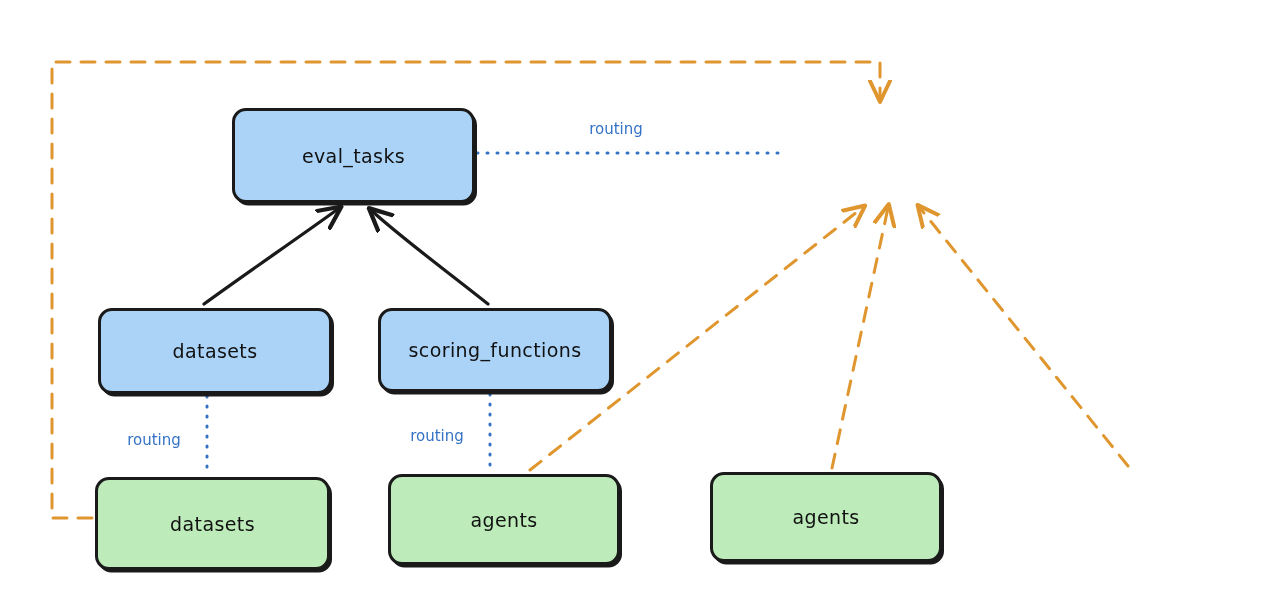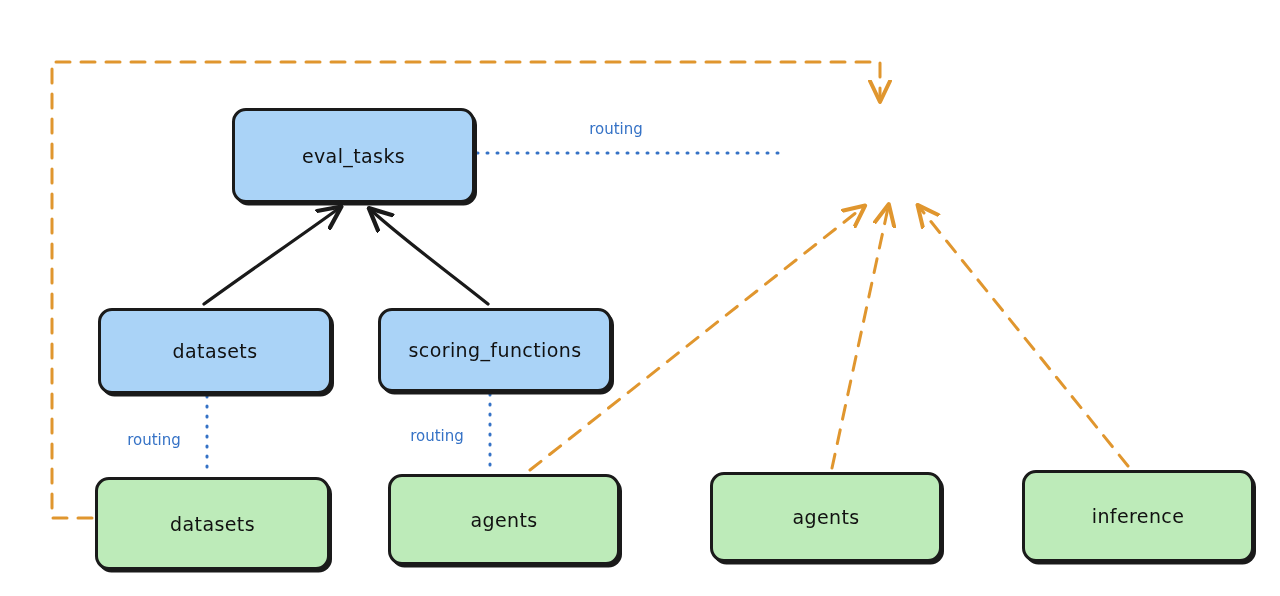--- a/index.html
+++ b/index.html
@@ -106,23 +106,20 @@
   </div>
 
   <div class="node node-green" style="left:388px; top:474px; width:232px; height:91px;">
     <span class="node-label">agents</span>
   </div>
 
   <div class="node node-green" style="left:710px; top:472px; width:232px; height:90px;">
     <span class="node-label">agents</span>
   </div>
 
-  <div class="node node-green" style="left:1022px; top:470px; width:232px; height:92px;">
-    <span class="node-label">inference</span>
-  </div>
 
   <div class="edge-label" style="left:616px; top:129px;">routing</div>
 
   <div class="edge-label" style="left:154px; top:440px;">routing</div>
 
   <div class="edge-label" style="left:437px; top:436px;">routing</div>
 
 </div>
 
 </body></html>

